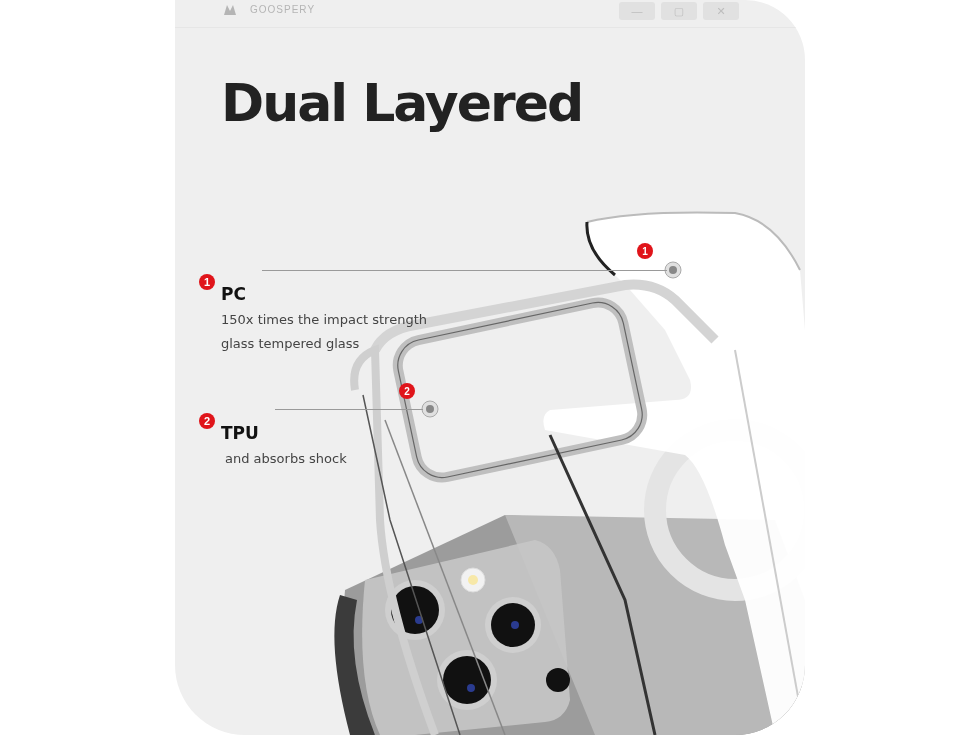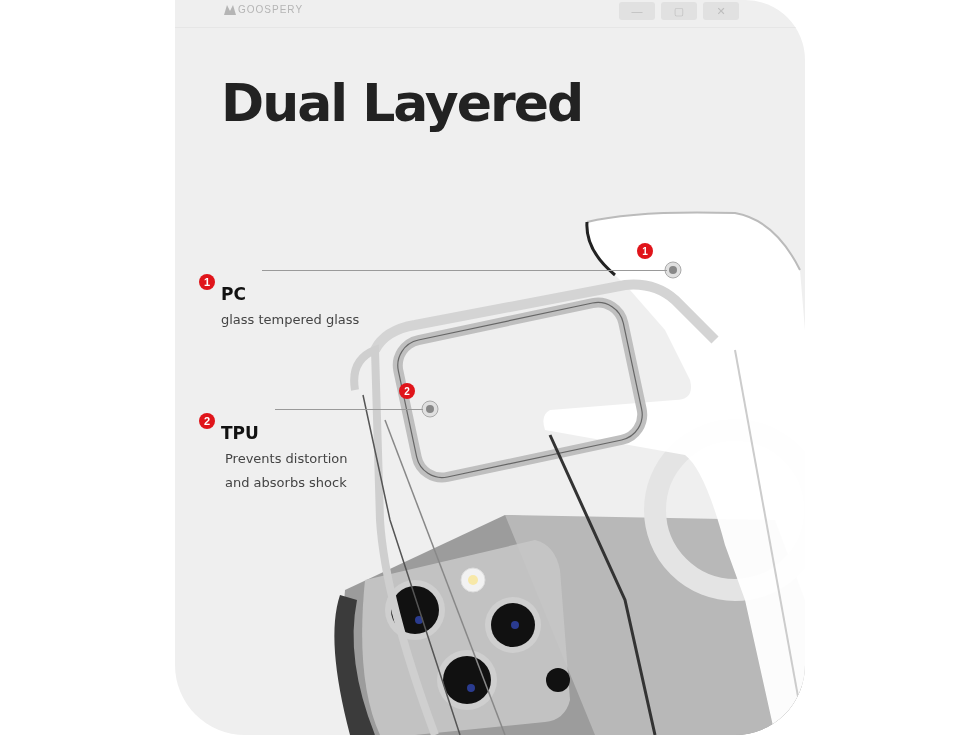--- a/index.html
+++ b/index.html
@@ -1,19 +1,19 @@
 <!DOCTYPE html>
 <html><head>
 <meta charset="utf-8">
 <style>
   html, body { margin:0; padding:0; }
   body { width:980px; height:735px; background:#ffffff; position:relative; overflow:hidden; font-family:"Liberation Sans", sans-serif; }
   .panel { position:absolute; left:175px; top:0; width:630px; height:735px; background:#efefef; border-radius:0 60px 70px 70px; overflow:hidden; }
   .titlebar { position:absolute; left:0; top:0; width:630px; height:27px; border-bottom:1px solid #e6e6e6; }
-  .logo { position:absolute; left:49px; top:4px; display:flex; align-items:center; gap:2px; color:#b5b5b5; font-size:10px; letter-spacing:1px; }
+  .logo { position:absolute; left:49px; top:4px; display:flex; align-items:center; gap:14px; color:#b5b5b5; font-size:10px; letter-spacing:1px; }
   .logo svg { display:block; }
   .winbtn { position:absolute; top:2px; width:36px; height:18px; background:#e1e1e1; border-radius:3px; display:flex; align-items:center; justify-content:center; color:#bdbdbd; font-size:11px; }
   .headline { position:absolute; left:46px; top:71px; font-family:"DejaVu Sans", sans-serif; font-weight:bold; color:#222; font-size:52px; line-height:64px; letter-spacing:-2px; }
   .feature { position:absolute; }
   .feature .head { display:flex; align-items:center; gap:6px; }
   .badge { width:16px; height:16px; border-radius:50%; background:#e0141a; color:#fff; font-size:11px; font-weight:bold; display:flex; align-items:center; justify-content:center; }
   .feature .label { font-family:"DejaVu Sans", sans-serif; font-weight:bold; font-size:17px; color:#111;margin-top:24px; }
   .feature .desc { font-family:"DejaVu Sans", sans-serif; font-size:13px; line-height:24px; color:#444; margin-top:4px; }
   .leader { position:absolute; height:1px; background:#9a9a9a; }
   .product { position:absolute; left:0; top:0; width:630px; height:735px; }
@@ -98,29 +98,29 @@
     <div>Dual Layered</div>
   </div>
 
   <div class="leader" style="left:87px; top:270px; width:405px;"></div>
   <div class="feature" style="left:24px; top:260px;">
     <div class="head">
       <span class="badge">1</span>
       <span class="label">PC</span>
     </div>
     <div class="desc" style="margin-left:22px">
+      <div>150x times the impact strength</div>
       <div>glass tempered glass</div>
     </div>
   </div>
 
   <div class="leader" style="left:100px; top:409px; width:148px;"></div>
   <div class="feature" style="left:24px; top:399px;">
     <div class="head">
       <span class="badge">2</span>
       <span class="label">TPU</span>
     </div>
     <div class="desc" style="margin-left:26px">
-      <div>Prevents distortion</div>
       <div>and absorbs shock</div>
     </div>
   </div>
 
 </div>
 
 </body></html>

